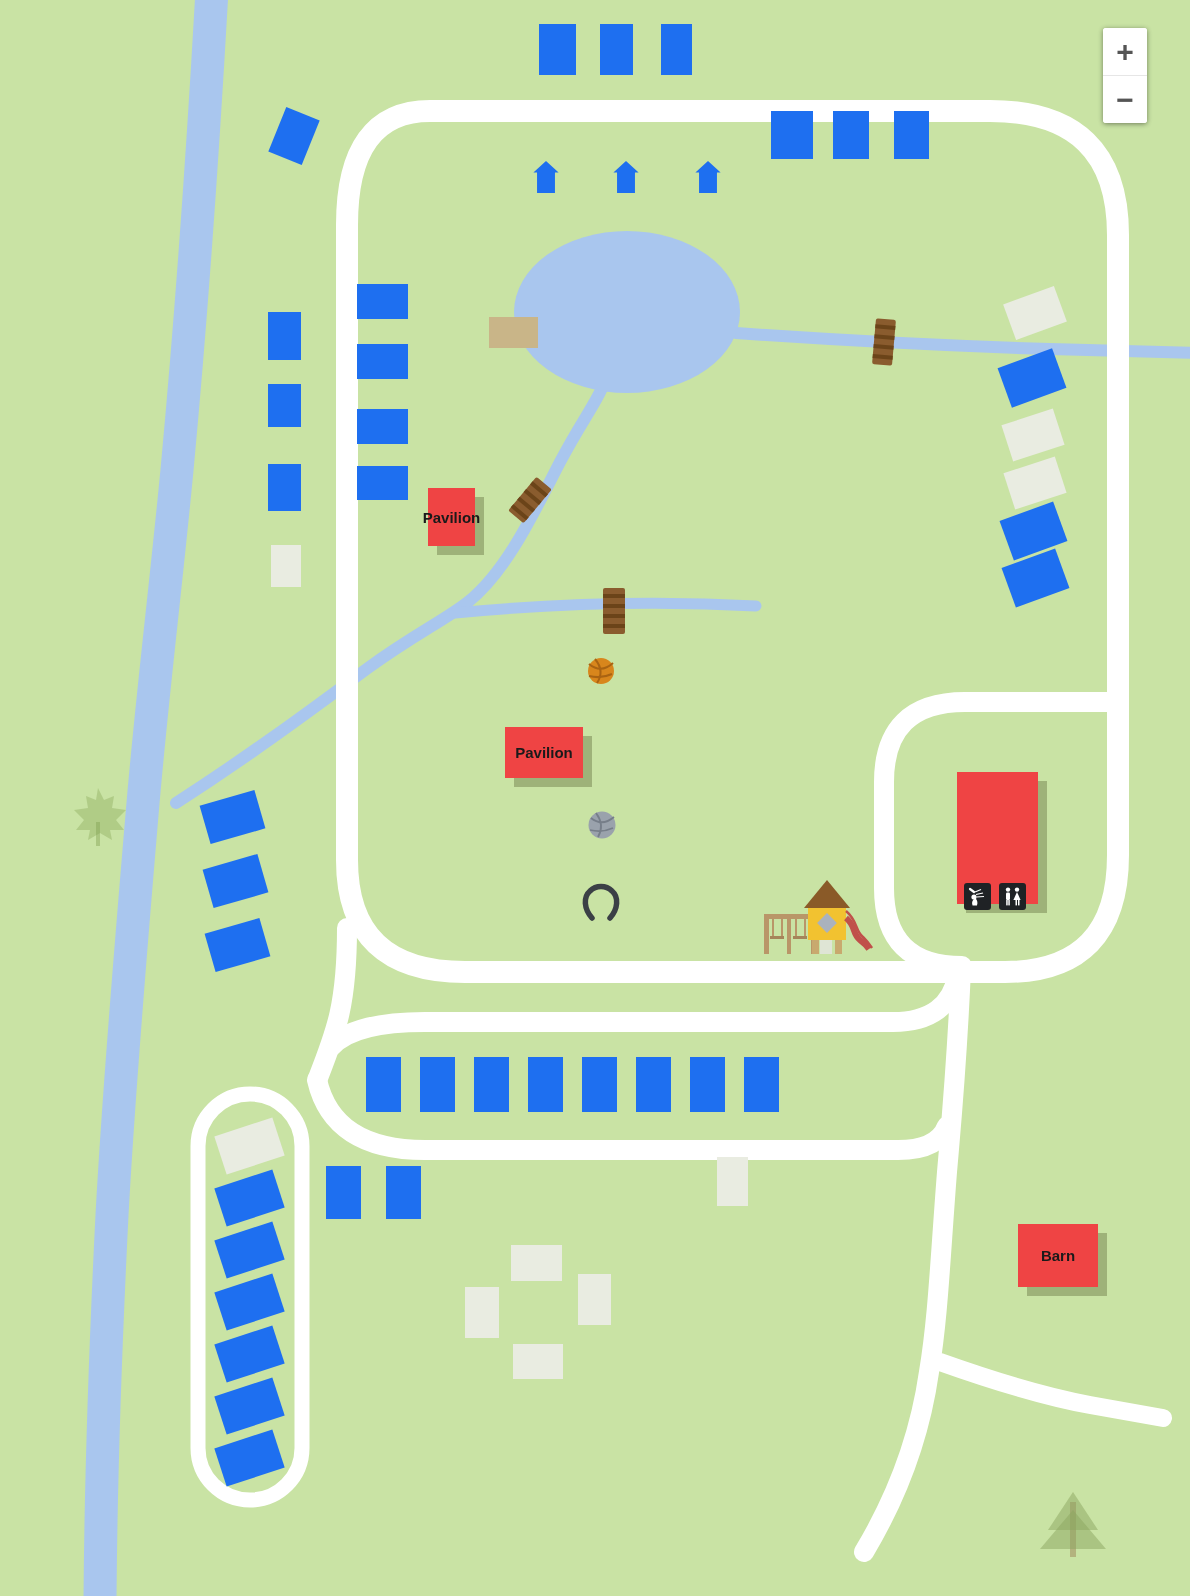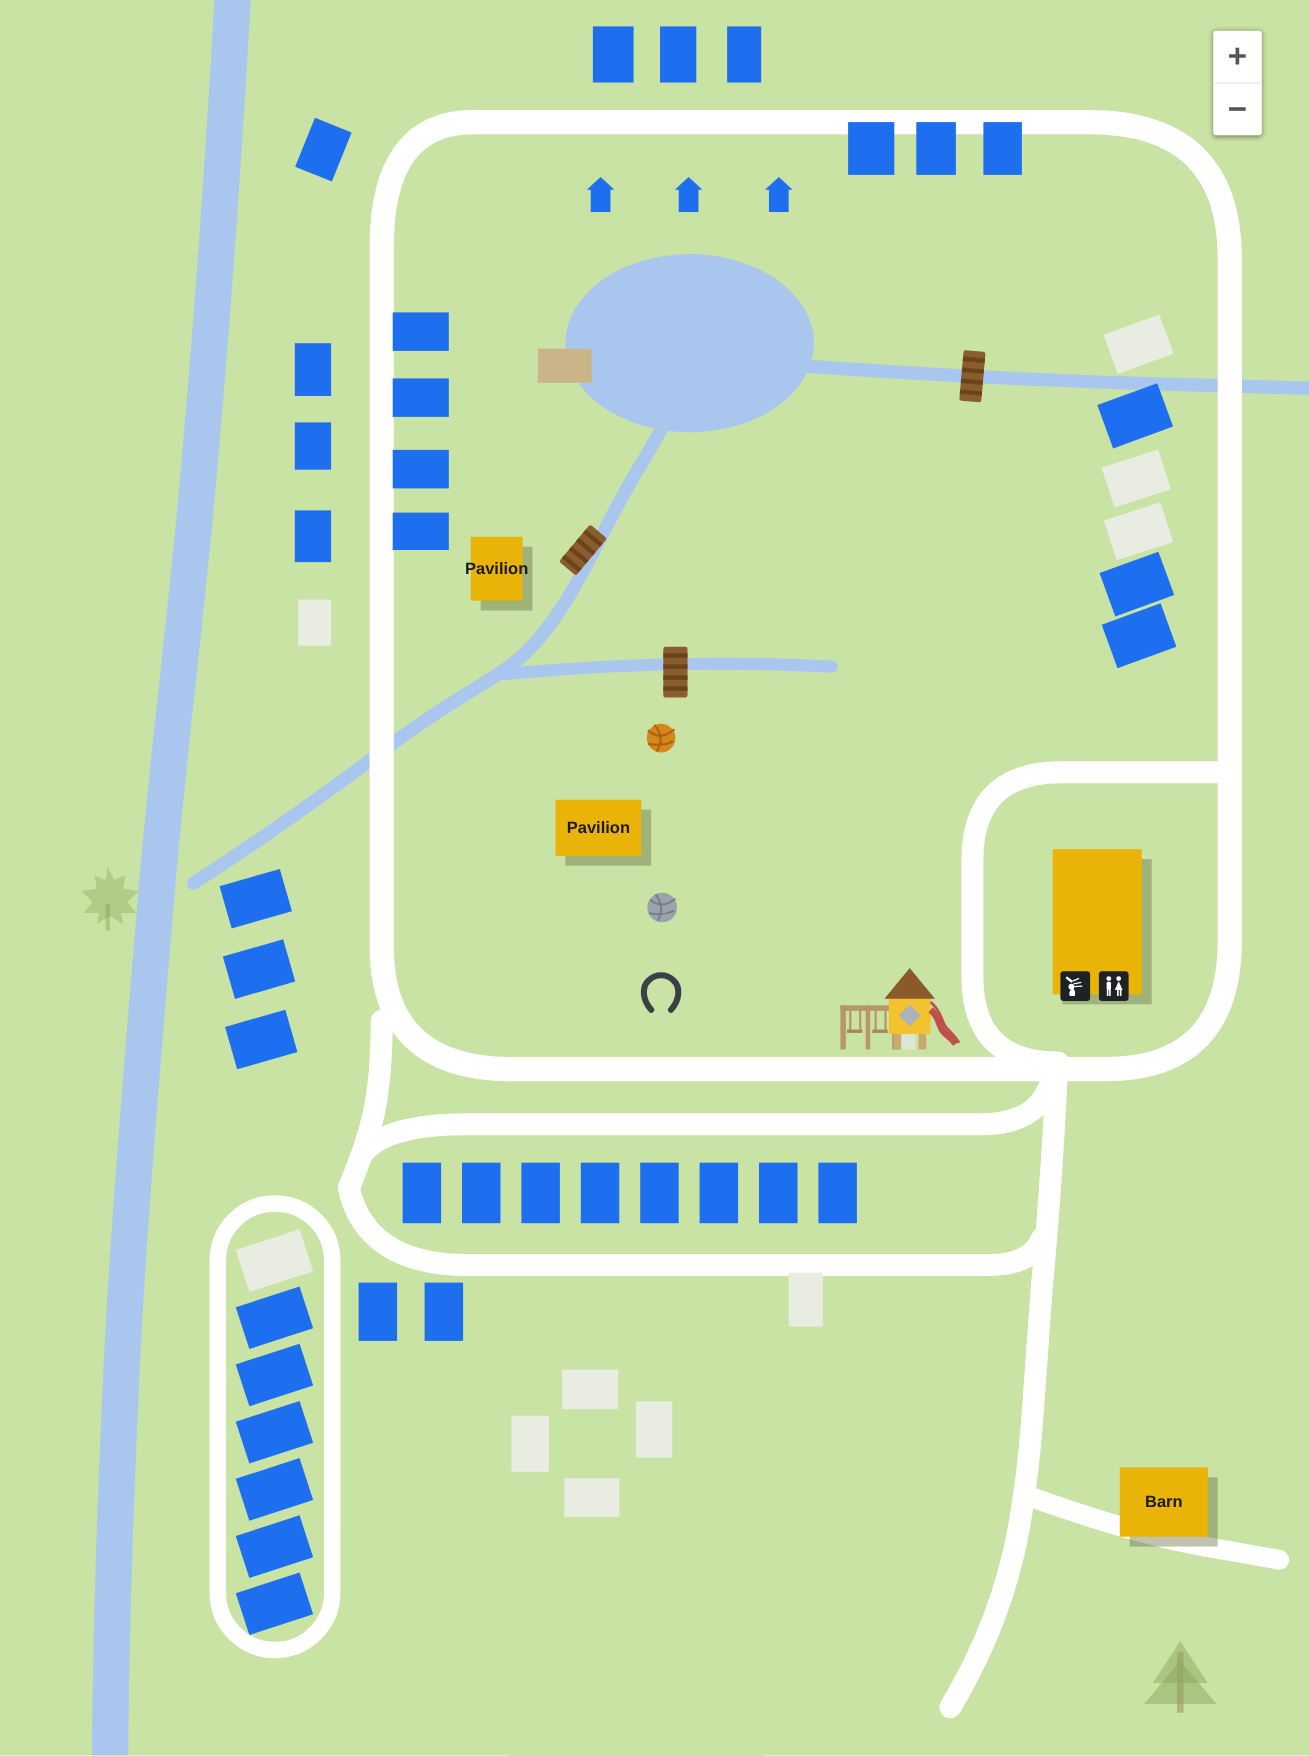--- a/index.html
+++ b/index.html
@@ -4,21 +4,21 @@
 <style>
   html,body{margin:0;padding:0;}
   .map{
     position:relative;width:1190px;height:1596px;overflow:hidden;
     background:#c9e3a4;
     font-family:"Liberation Sans",sans-serif;
   }
   svg.layer{position:absolute;left:0;top:0;}
   .site{position:absolute;transform-origin:center center;}
   .building{
-    position:absolute;background:#eab308;
+    position:absolute;background:#ef4444;
     box-shadow:9px 9px 0 rgba(95,105,58,.40);
     display:flex;align-items:center;justify-content:center;
   }
   .building-label{
     font-size:15px;font-weight:700;color:#1a1a1a;white-space:nowrap;
     letter-spacing:0px;
   }
   .tent{
     position:absolute;width:28px;height:32px;background:#1e6ff0;
     clip-path:polygon(50% 0%,95% 36%,82% 36%,82% 100%,18% 100%,18% 36%,5% 36%);
@@ -183,21 +183,21 @@
       <div class="tent" style="left: 612px; top: 161px; background: rgb(30, 111, 240);"></div>
       <div class="tent" style="left: 694px; top: 161px; background: rgb(30, 111, 240);"></div>
     </div>
 
   <div class="building" style="left:428px;top:488px;width:47px;height:58px;">
     <span class="building-label">Pavilion</span>
   </div>
   <div class="building" style="left:505px;top:727px;width:78px;height:51px;">
     <span class="building-label">Pavilion</span>
   </div>
-  <div class="building" style="left:1018px;top:1334px;width:80px;height:63px;">
+  <div class="building" style="left:1018px;top:1224px;width:80px;height:63px;">
     <span class="building-label">Barn</span>
   </div>
   <div class="building" style="left:957px;top:772px;width:81px;height:132px;"></div>
 
   <div class="amenity" style="left:964px;top:883px;">
     <svg width="21" height="21" viewBox="0 0 21 21">
       <path d="M3 3 L7 6" stroke="#fff" stroke-width="2.2" stroke-linecap="round"></path>
       <line x1="8" y1="6" x2="14" y2="3.5" stroke="#fff" stroke-width="1.2"></line>
       <line x1="9" y1="8.5" x2="16" y2="7" stroke="#fff" stroke-width="1.2"></line>
       <line x1="9.5" y1="11" x2="17" y2="10.5" stroke="#fff" stroke-width="1.2"></line>

